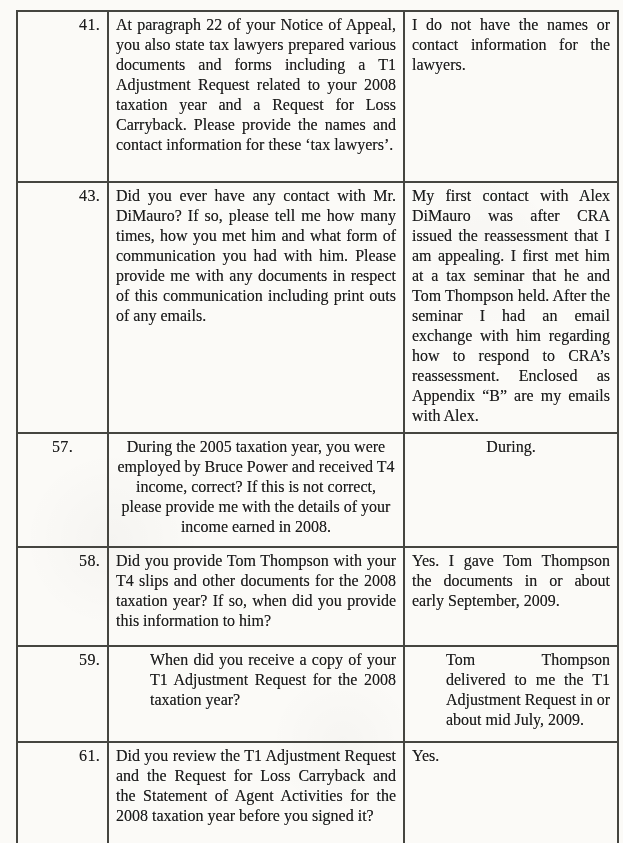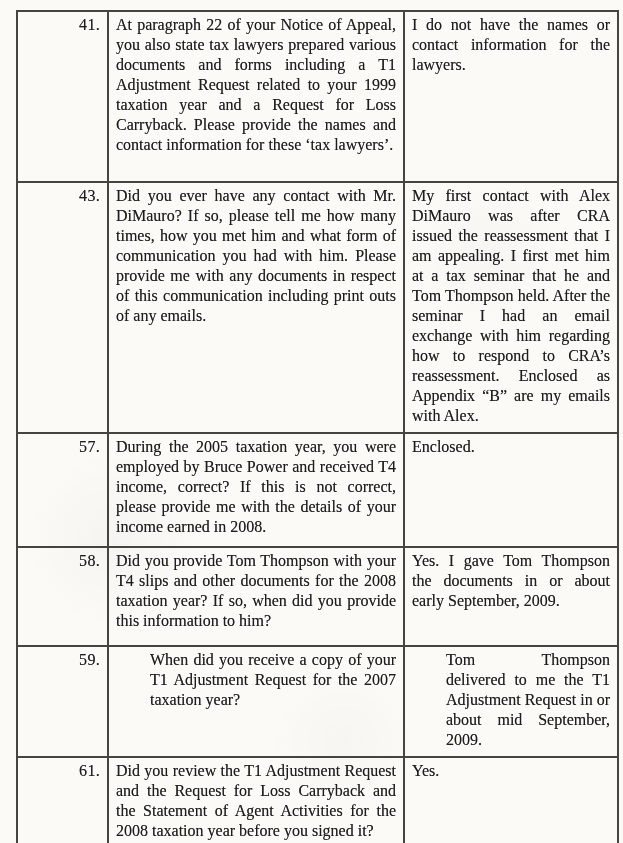--- a/index.html
+++ b/index.html
@@ -54,60 +54,60 @@
   
   td {
     text-shadow: 0 0 0.45px rgba(20,20,20,0.55);
   }
   col.c-num { width: 91px; }
   col.c-q   { width: 296px; }
   col.c-a   { width: 214px; }
 
   tr.r41 td { height: 160px; }
   tr.r43 td { height: 236px; }
-  tr.r57 td { height: 103px; }
+  tr.r57 td { height: 103px; text-align: center; }
   tr.r58 td { height: 88px; margin-top: 11px; }
   tr.r59 td { height: 85px; padding-left: 41px; }
   tr.r61 td { height: 103px; }
 </style>
 </head>
 <body>
 
 <div class="page">
   <table class="qa">
     <colgroup>
       <col class="c-num">
       <col class="c-q">
       <col class="c-a">
     </colgroup>
     <tbody>
       <tr class="r41">
         <td class="num">41.</td>
-        <td class="question">At paragraph 22 of your Notice of Appeal, you also state tax lawyers prepared various documents and forms including a T1 Adjustment Request related to your 1999 taxation year and a Request for Loss Carryback. Please provide the names and contact information for these ‘tax lawyers’.</td>
+        <td class="question">At paragraph 22 of your Notice of Appeal, you also state tax lawyers prepared various documents and forms including a T1 Adjustment Request related to your 2008 taxation year and a Request for Loss Carryback. Please provide the names and contact information for these ‘tax lawyers’.</td>
         <td class="answer">I do not have the names or contact information for the lawyers.</td>
       </tr>
       <tr class="r43">
         <td class="num">43.</td>
         <td class="question">Did you ever have any contact with Mr. DiMauro? If so, please tell me how many times, how you met him and what form of communication you had with him. Please provide me with any documents in respect of this communication including print outs of any emails.</td>
         <td class="answer">My first contact with Alex DiMauro was after CRA issued the reassessment that I am appealing. I first met him at a tax seminar that he and Tom Thompson held. After the seminar I had an email exchange with him regarding how to respond to CRA’s reassessment. Enclosed as Appendix “B” are my emails with Alex.</td>
       </tr>
       <tr class="r57">
         <td class="num">57.</td>
         <td class="question">During the 2005 taxation year, you were employed by Bruce Power and received T4 income, correct? If this is not correct, please provide me with the details of your income earned in 2008.</td>
-        <td class="answer">Enclosed.</td>
+        <td class="answer">During.</td>
       </tr>
       <tr class="r58">
         <td class="num">58.</td>
         <td class="question">Did you provide Tom Thompson with your T4 slips and other documents for the 2008 taxation year? If so, when did you provide this information to him?</td>
         <td class="answer">Yes. I gave Tom Thompson the documents in or about early September, 2009.</td>
       </tr>
       <tr class="r59">
         <td class="num">59.</td>
-        <td class="question">When did you receive a copy of your T1 Adjustment Request for the 2007 taxation year?</td>
-        <td class="answer">Tom Thompson delivered to me the T1 Adjustment Request in or about mid September, 2009.</td>
+        <td class="question">When did you receive a copy of your T1 Adjustment Request for the 2008 taxation year?</td>
+        <td class="answer">Tom Thompson delivered to me the T1 Adjustment Request in or about mid July, 2009.</td>
       </tr>
       <tr class="r61">
         <td class="num">61.</td>
         <td class="question">Did you review the T1 Adjustment Request and the Request for Loss Carryback and the Statement of Agent Activities for the 2008 taxation year before you signed it?</td>
         <td class="answer">Yes.</td>
       </tr>
     </tbody>
   </table>
 </div>
 

